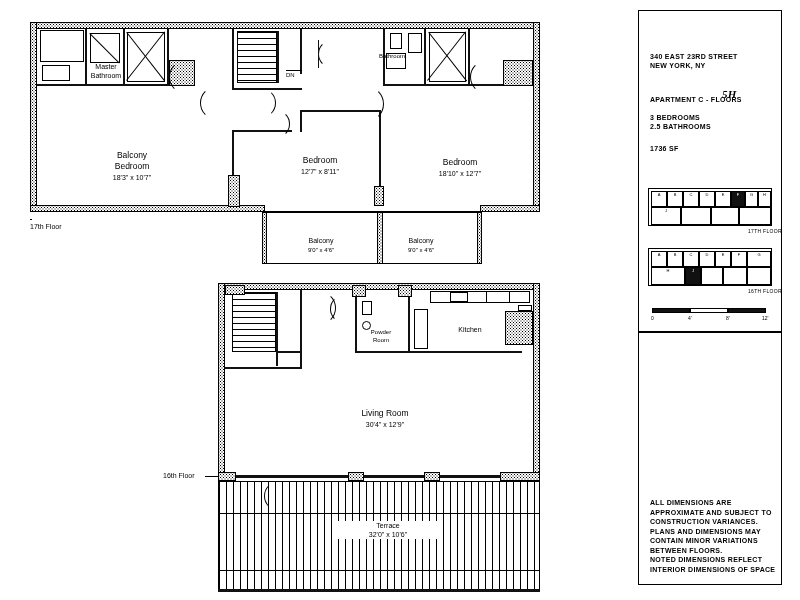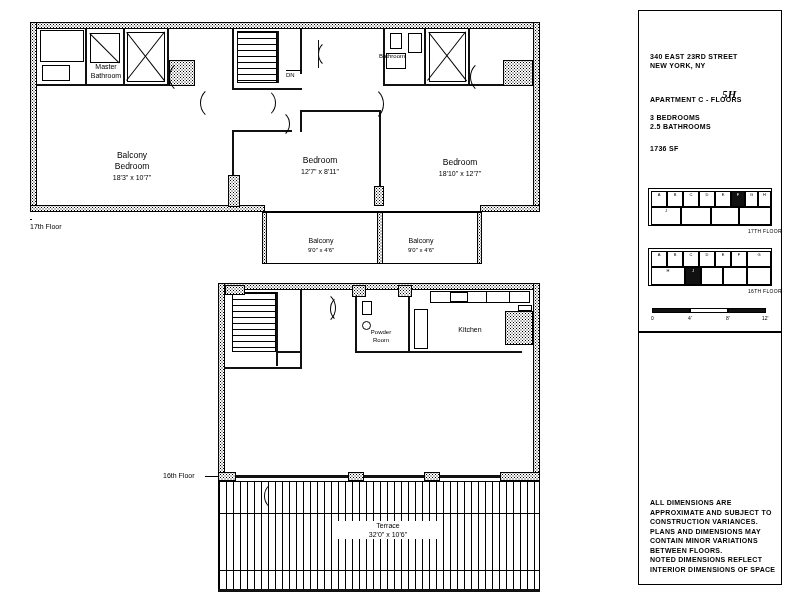--- a/index.html
+++ b/index.html
@@ -303,20 +303,24 @@
     <div class="fx" style="left:486px;top:16px;width:24px;height:12px;"></div>
     <div class="fx" style="left:450px;top:17px;width:18px;height:10px;"></div>
     <div class="fx" style="left:414px;top:34px;width:14px;height:40px;"></div>
     <div class="hatch" style="left:505px;top:36px;width:28px;height:34px;"></div>
     <div class="fx" style="left:518px;top:30px;width:14px;height:6px;"></div>
 
     <div class="arc tr" style="left:302px;top:16px;width:34px;height:34px;"></div>
     <div class="arc tl" style="left:330px;top:20px;width:28px;height:28px;"></div>
     <div class="wall" style="left:356px;top:20px;width:1px;height:28px;"></div>
 
+    <div class="label lg" style="left:330px;top:133px;width:110px;">
+      <span>Living Room</span><br>
+      <span class="label" style="position:static;">30'4" x 12'9"</span>
+    </div>
     <div class="label" style="left:440px;top:50px;width:60px;">
       <span>Kitchen</span>
     </div>
     <div class="label sm" style="left:352px;top:54px;width:58px;">
       <span style="white-space:pre-line;">Powder
 Room</span>
     </div>
 
     <div class="deck" style="left:218px;top:206px;width:322px;height:110px;"></div>
     <div class="wall" style="left:218px;top:314px;width:322px;height:3px;"></div>

